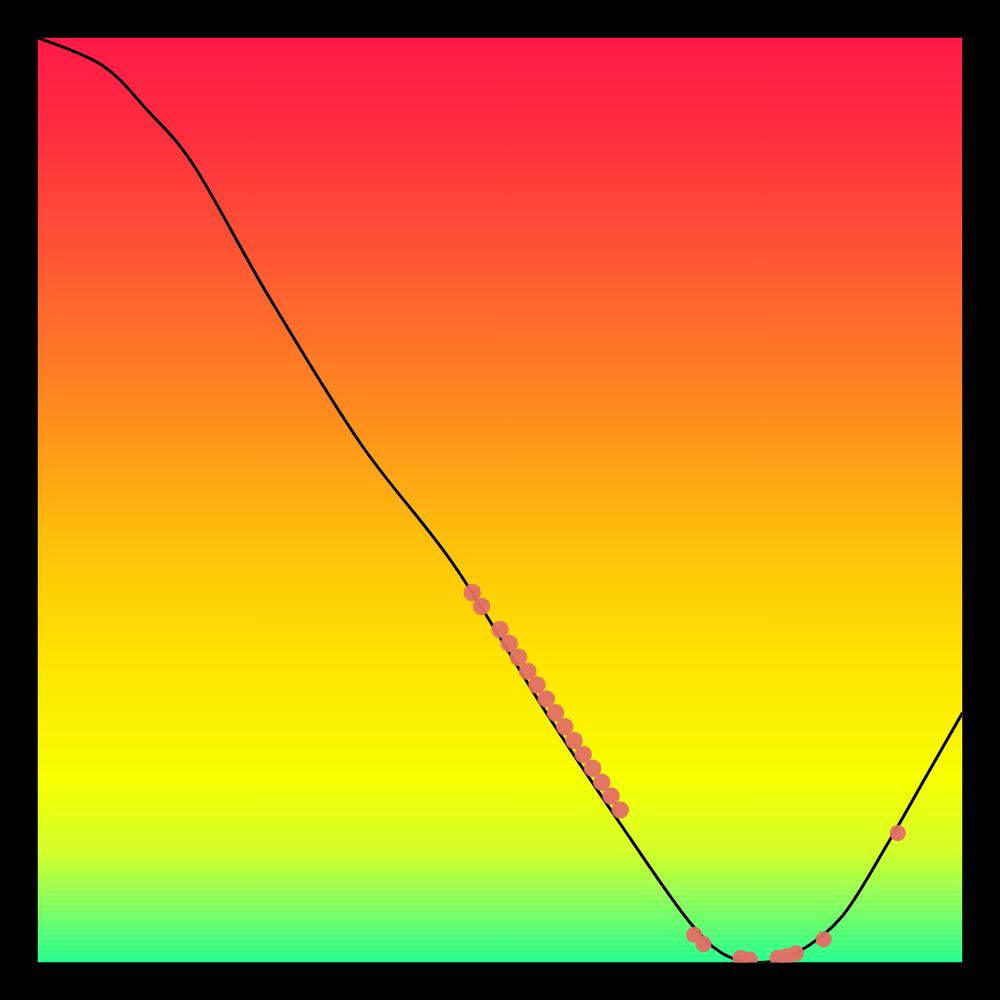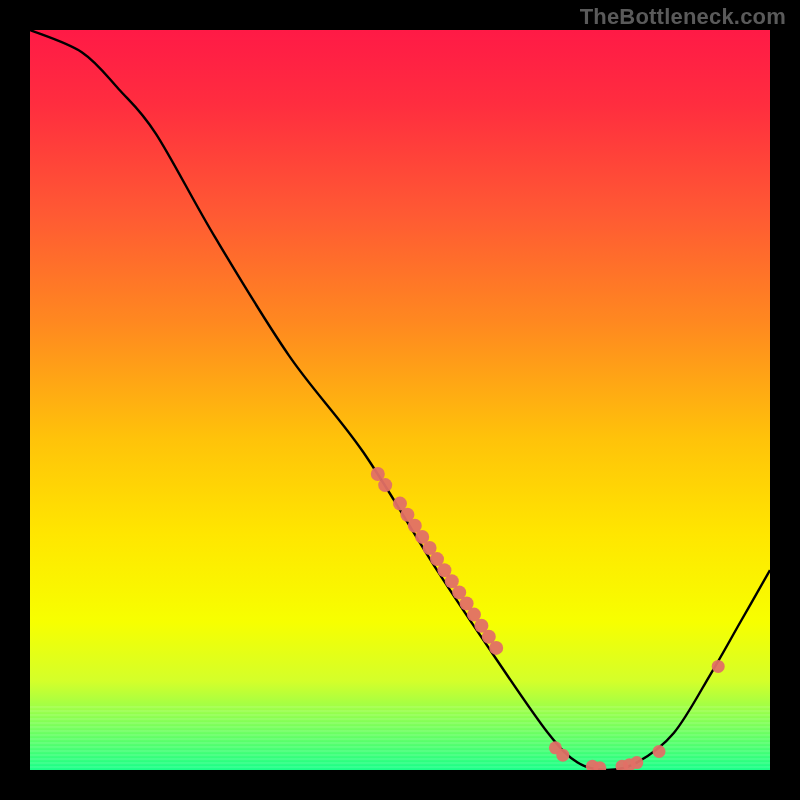--- a/index.html
+++ b/index.html
@@ -22,21 +22,20 @@
     top: 30px;
     width: 740px;
     height: 740px;
   }
   svg { display: block; }
 </style>
 </head>
 <body>
 
 <div class="wrap">
-  <div class="watermark">TheBottleneck.com</div>
 
   <div class="frame">
     <svg id="chart-svg" width="740" height="740" viewBox="0 0 740 740">
       <defs>
         <linearGradient id="bg-grad" x1="0" y1="0" x2="0" y2="1">
             <stop offset="0%" stop-color="#ff1a46"></stop>
             <stop offset="10%" stop-color="#ff2d3f"></stop>
             <stop offset="25%" stop-color="#ff5a33"></stop>
             <stop offset="40%" stop-color="#ff8a1f"></stop>
             <stop offset="55.00000000000001%" stop-color="#ffc20a"></stop>

